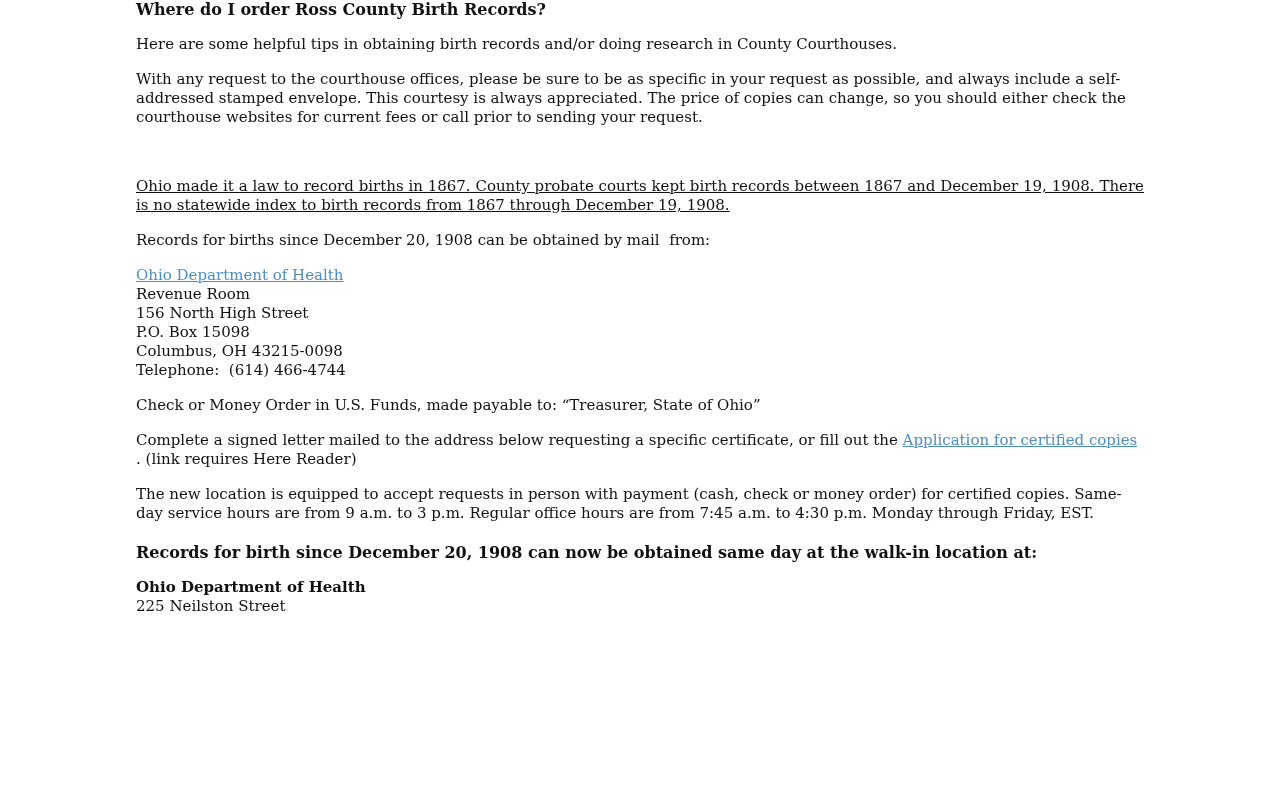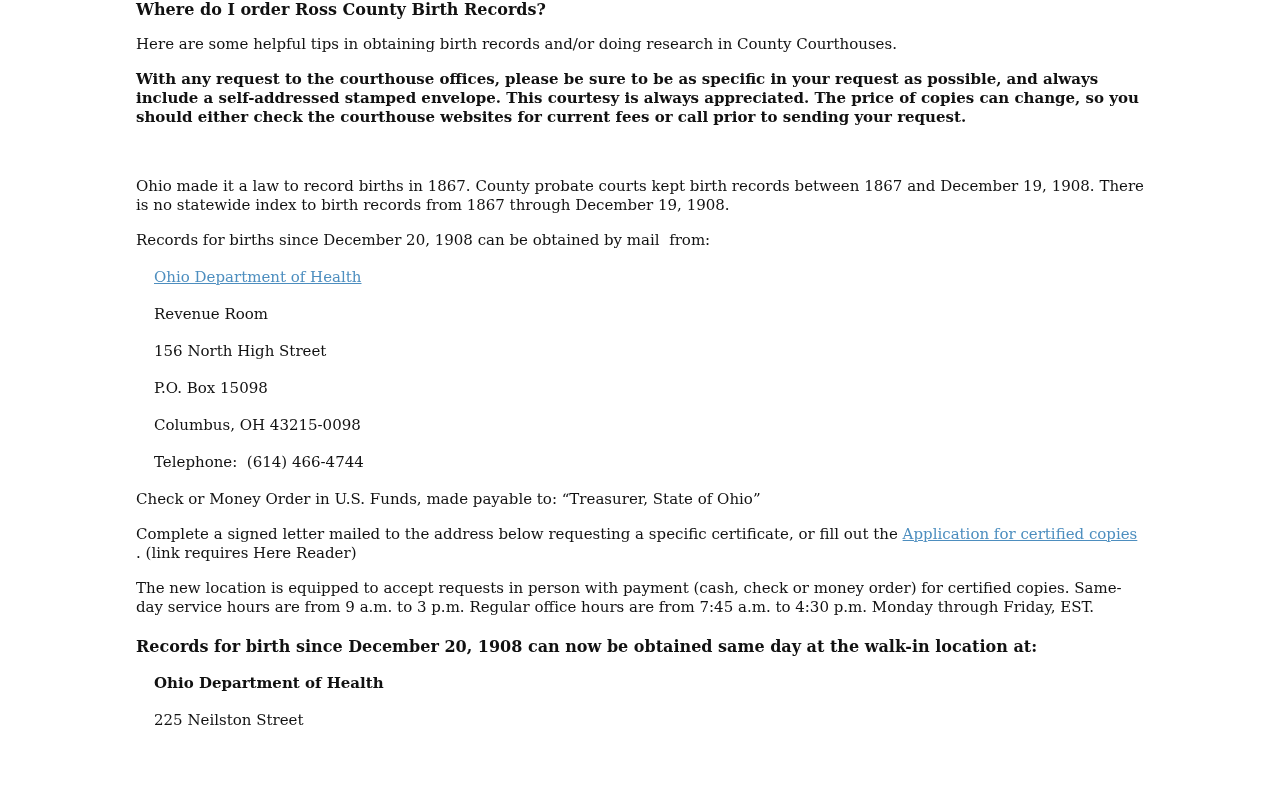--- a/index.html
+++ b/index.html
@@ -22,33 +22,33 @@
   }
   .para {
     margin: 0 0 16px 0;
   }
   .title {
     font-weight: bold;
     font-size: 16px;
   }
   .justify {
     text-align: justify;
+    text-decoration: underline;
   }
   .prewrap {
     white-space: pre-wrap;
   }
   .gap-after-lg {
     margin-bottom: 50px;
-    font-weight: bold;
   }
   .gap-before-md {
     margin-top: 20px;
   }
   .addr-line {
-    margin: 18px;
+    margin: 0;
   }
   .bold {
     font-weight: bold;
   }
   a.doc-link {
     color: #4d8ebf;
     text-decoration: underline;
     cursor: pointer;
   }
 </style>

